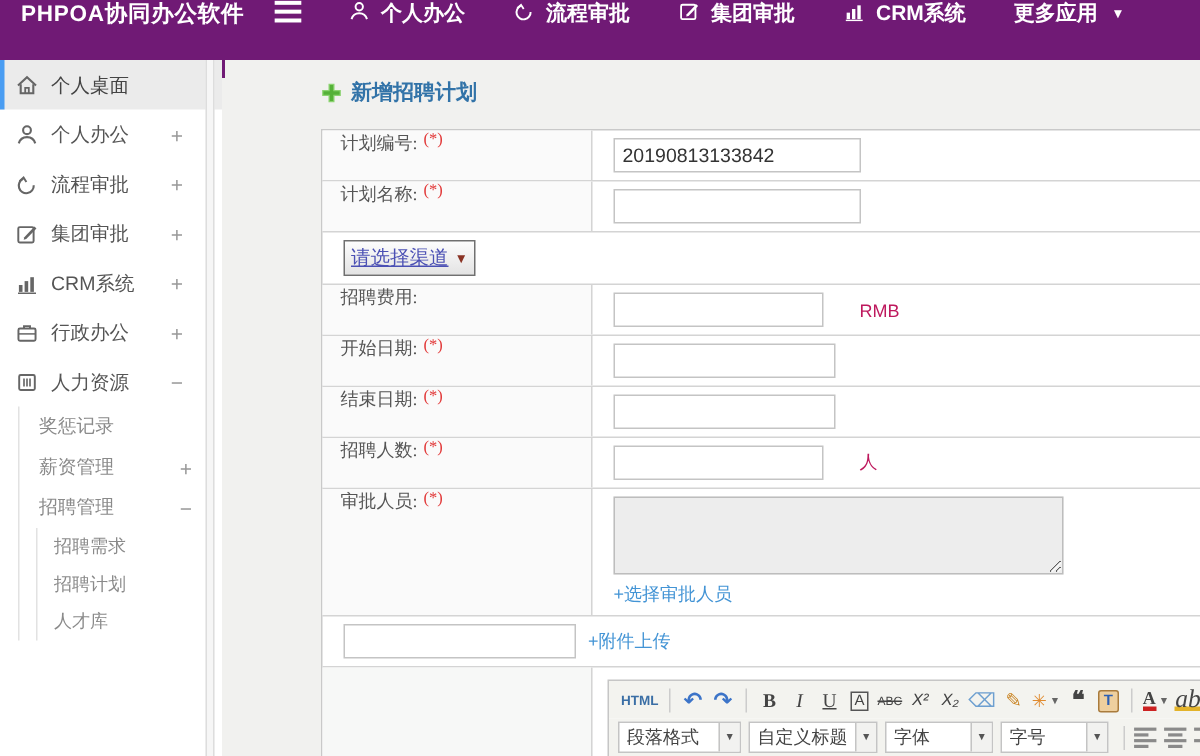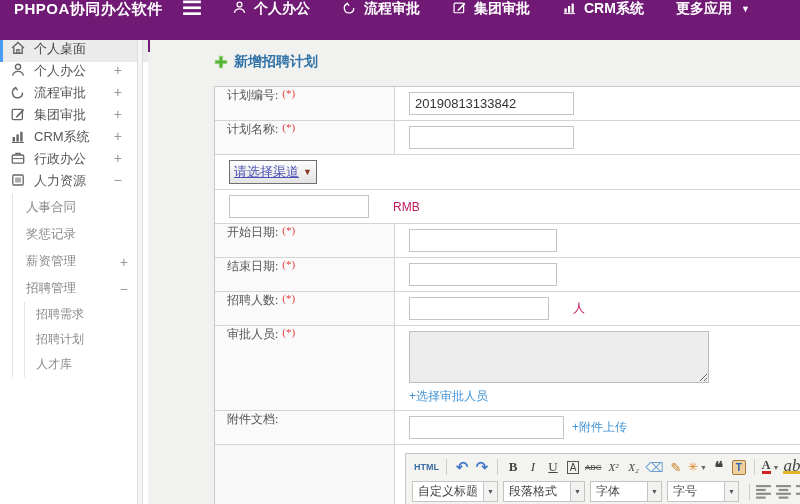--- a/index.html
+++ b/index.html
@@ -15,21 +15,21 @@
   .topnav { display:flex; align-items:center; }
   .topnav-item { display:flex; align-items:center; gap:7px; font-size:14px; font-weight:bold;
     margin-right:32px; cursor:pointer; white-space:nowrap; }
   .topnav-item svg { width:15px; height:15px; }
   .caret { font-size:9px; margin-left:2px; }
 
   
   .sidebar { position:absolute; top:40px; left:0; width:148px; bottom:0; background:#fff; }
   .side-track { position:absolute; right:5px; top:0; bottom:0; width:6px; background:#f6f6f6;
     border-left:1px solid #ddd; border-right:1px solid #ddd; }
-  .side-item { height:22px; display:flex; align-items:flex-start; padding-left:10px;
+  .side-item { height:33px; display:flex; align-items:center; padding-left:10px;
     font-size:13px; color:#555; cursor:pointer; }
   .side-item.active { background:#ebebeb; border-left:3px solid #4a9df2; padding-left:7px; color:#444; }
   .side-item .s-icon { width:16px; height:16px; margin-right:8px; color:#666; flex:0 0 16px; }
   .side-item .s-icon svg { width:16px; height:16px; }
   .expand { margin-left:auto; margin-right:26px; color:#999; font-size:14px; font-weight:normal; }
   .sub-list { margin-left:12px; border-left:1px solid #e2e2e2; }
   .sub-item { height:27px; display:flex; align-items:center; padding-left:13px;
     font-size:12.5px; color:#8a8a8a; cursor:pointer; }
   .sub2-list { margin-left:11px; border-left:1px solid #e2e2e2; }
   .sub2-item { height:25px; display:flex; align-items:center; padding-left:11px;
@@ -74,21 +74,21 @@
     justify-content:center; cursor:pointer; padding:0 2px; color:#444; font-size:13px; white-space:nowrap;text-align:right; }
   .tb-sep { width:1px; height:16px; background:#ccc; margin:0 5px; flex:0 0 1px; }
   .dd-arrow { font-size:7px; color:#666; margin-left:2px; }
   .g-html { font-size:9px; font-weight:bold; color:#3a6ea5; }
   .g-undo { color:#3c74c8; font-weight:bold; font-size:15px; }
   .g-bold { font-weight:bold; font-family:"Liberation Serif",serif; font-size:13px; }
   .g-italic { font-style:italic; font-family:"Liberation Serif",serif; font-size:13px; }
   .g-underline { text-decoration:underline; font-family:"Liberation Serif",serif; font-size:13px; }
   .g-boxed { border:1px solid #555; font-size:10px; line-height:11px; padding:0 2px; }
   .g-strike { font-size:8px; text-decoration:line-through; letter-spacing:0; }
-  .g-supsub { font-size:11px; font-style:italic; font-family:Liberation Serif, serif; }
+  .g-supsub { font-size:11px; font-style:italic; font-family:Liberation Sans, sans-serif; }
   .g-eraser { color:#6d9fd0; font-size:13px; }
   .g-brush { color:#c9821f; font-size:13px; }
   .g-spark { color:#e08a2e; font-size:12px; }
   .g-quote { font-family:"Liberation Serif",serif; font-weight:bold; font-size:16px; color:#444; }
   .g-paste { border:1px solid #a97b3c; background:#eecf9e; color:#2d5fb3; font-weight:bold;
     font-size:10px; width:14px; height:15px; display:inline-flex; align-items:center;
     justify-content:center; border-radius:2px; }
   .g-fontcolor { font-family:"Liberation Serif",serif; font-weight:bold; font-size:12px;
     line-height:11px; border-bottom:3px solid #cc2222; }
   .g-highlight { font-family:"Liberation Serif",serif; font-style:italic; font-size:17px;
@@ -207,23 +207,20 @@
         <div class="side-item">
           <span class="s-icon"><svg viewBox="0 0 16 16" fill="none" stroke="currentColor" stroke-width="1.3">
               <rect x="2.8" y="3" width="10.4" height="10" rx="1"></rect>
               <path d="M6 5.4 V10.6 M8 5.4 V10.6 M10 5.4 V10.6" stroke-width="1.1"></path>
             </svg></span>
           <span>人力资源</span>
           <span class="expand">−</span>
         </div>
         <div class="sub-list">
           <div class="sub-item">
-            <span>人事合同</span>
-          </div>
-          <div class="sub-item">
             <span>奖惩记录</span>
           </div>
           <div class="sub-item">
             <span>薪资管理</span>
             <span class="expand">+</span>
           </div>
           <div class="sub-item">
             <span>招聘管理</span>
             <span class="expand">−</span>
           </div>
@@ -271,20 +268,23 @@
         </div>
         <div class="f-row">
           <div class="f-value">
             <div class="fake-select">
               <span class="sel-text">请选择渠道</span>
               <span class="sel-arrow">▼</span>
             </div>
           </div>
         </div>
         <div class="f-row">
+          <div class="f-label">
+            <span>招聘费用:</span>
+          </div>
           <div class="f-value">
             <input class="f-input" type="text" style="width: 140px;">
             <span class="suffix">RMB</span>
           </div>
         </div>
         <div class="f-row">
           <div class="f-label">
             <span>开始日期:</span>
             <span class="req">(*)</span>
           </div>
@@ -315,23 +315,20 @@
           <div class="f-label">
             <span>审批人员:</span>
             <span class="req">(*)</span>
           </div>
           <div class="f-value col">
             <textarea class="f-area" style=""></textarea>
             <a class="f-link">+选择审批人员</a>
           </div>
         </div>
         <div class="f-row">
-          <div class="f-label">
-            <span>附件文档:</span>
-          </div>
           <div class="f-value">
             <input class="f-input" type="text" style="width: 155px;">
             <a class="f-link link-right">+附件上传</a>
           </div>
         </div>
         <div class="f-row">
           <div class="f-label editor-label"></div>
           <div class="f-value editor-cell">
             <div class="editor">
               <div class="tb-row first">
@@ -388,25 +385,25 @@
                   <span class="g-fontcolor">A</span>
                   <span class="dd-arrow">▼</span>
                 </span>
                 <span class="tb-btn">
                   <span class="g-highlight">ab</span>
                   <span class="dd-arrow">▼</span>
                 </span>
               </div>
               <div class="tb-row second">
                 <span class="tb-select">
+                  <span class="lbl" style="min-width: 66px;">段落格式</span>
+                  <span class="arr">▼</span>
+                </span>
+                <span class="tb-select">
                   <span class="lbl" style="min-width: 66px;">自定义标题</span>
-                  <span class="arr">▼</span>
-                </span>
-                <span class="tb-select">
-                  <span class="lbl" style="min-width: 66px;">段落格式</span>
                   <span class="arr">▼</span>
                 </span>
                 <span class="tb-select">
                   <span class="lbl" style="min-width: 56px; text-align: right;">字体</span>
                   <span class="arr">▼</span>
                 </span>
                 <span class="tb-select">
                   <span class="lbl" style="min-width: 56px;">字号</span>
                   <span class="arr">▼</span>
                 </span>

